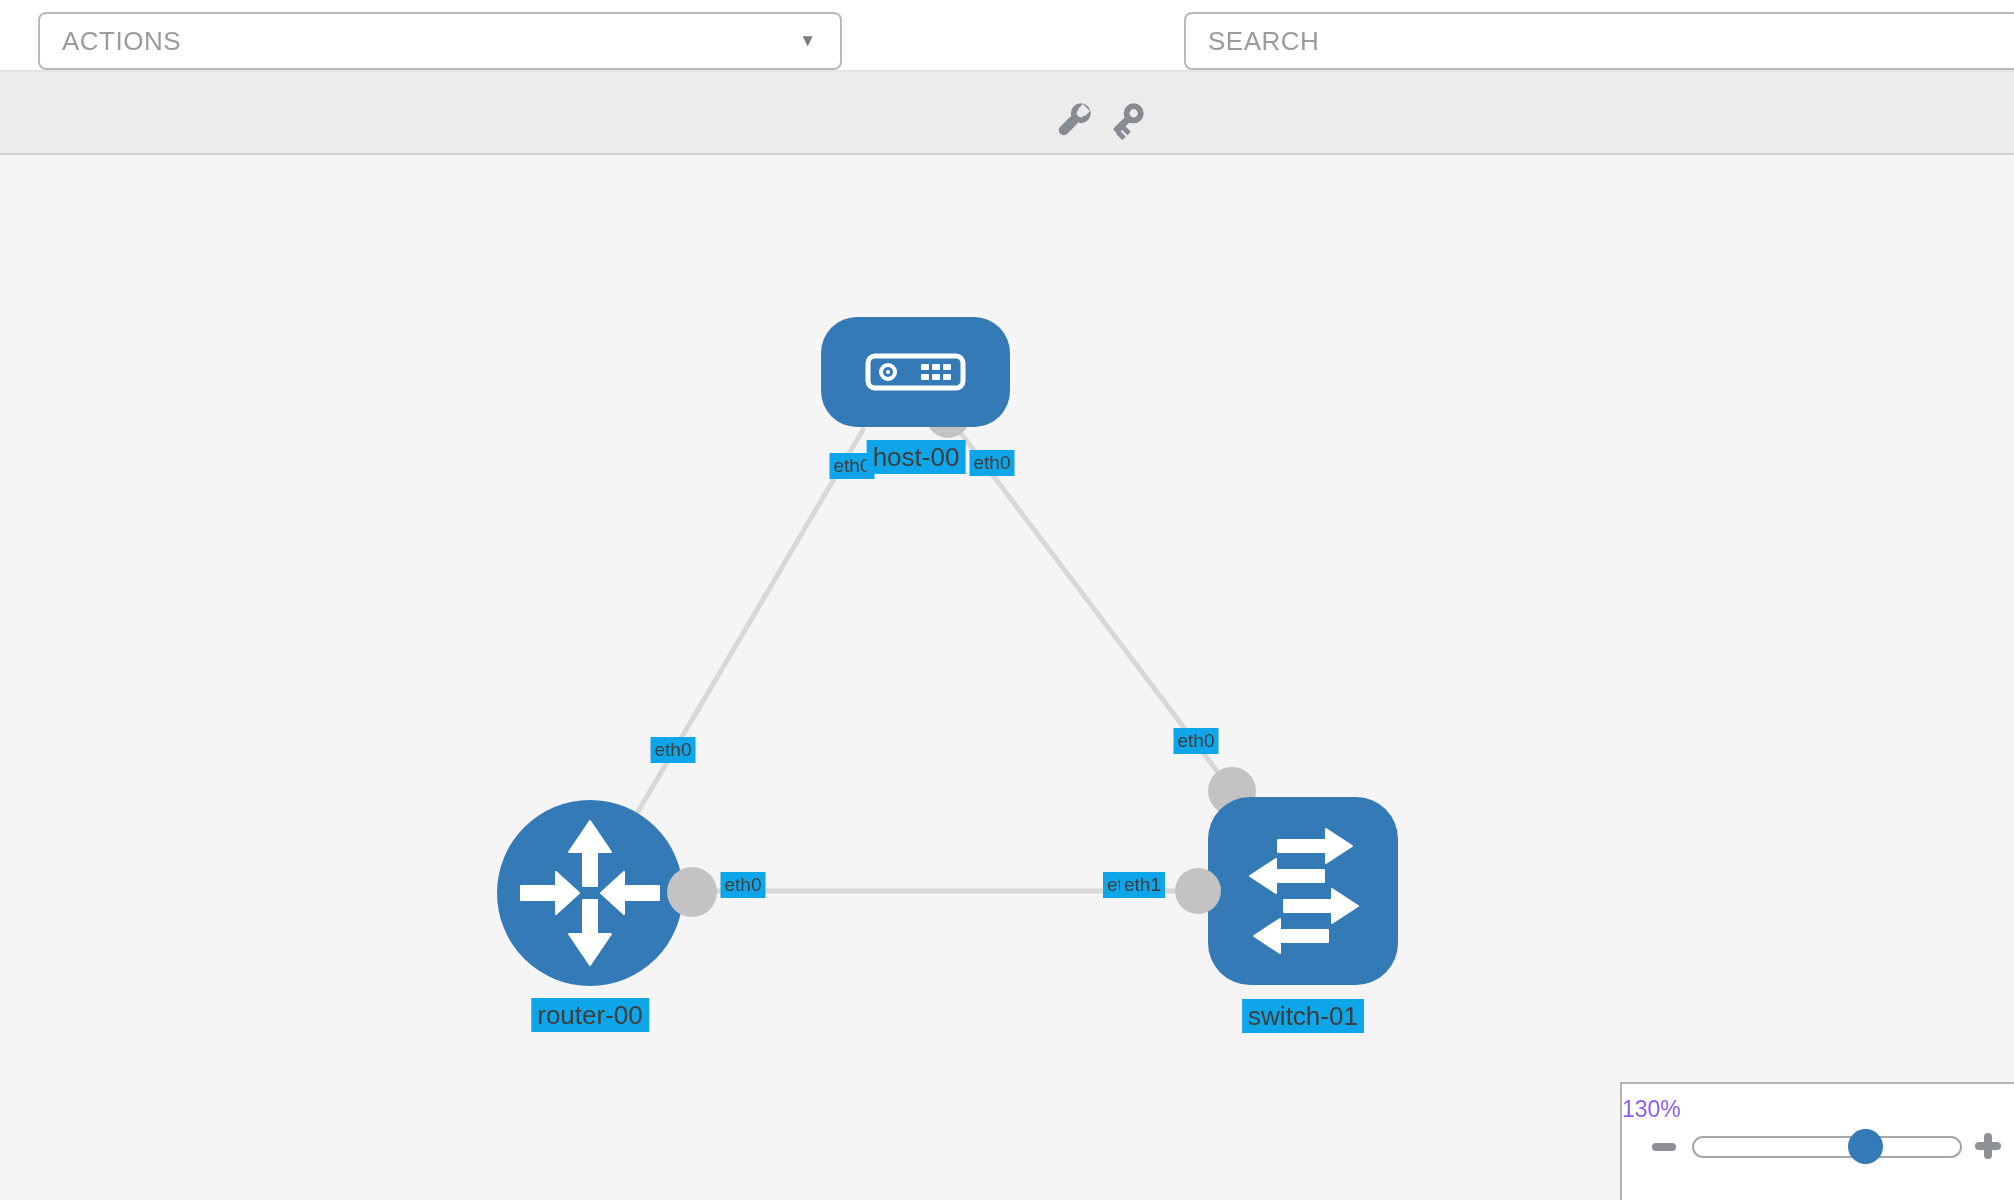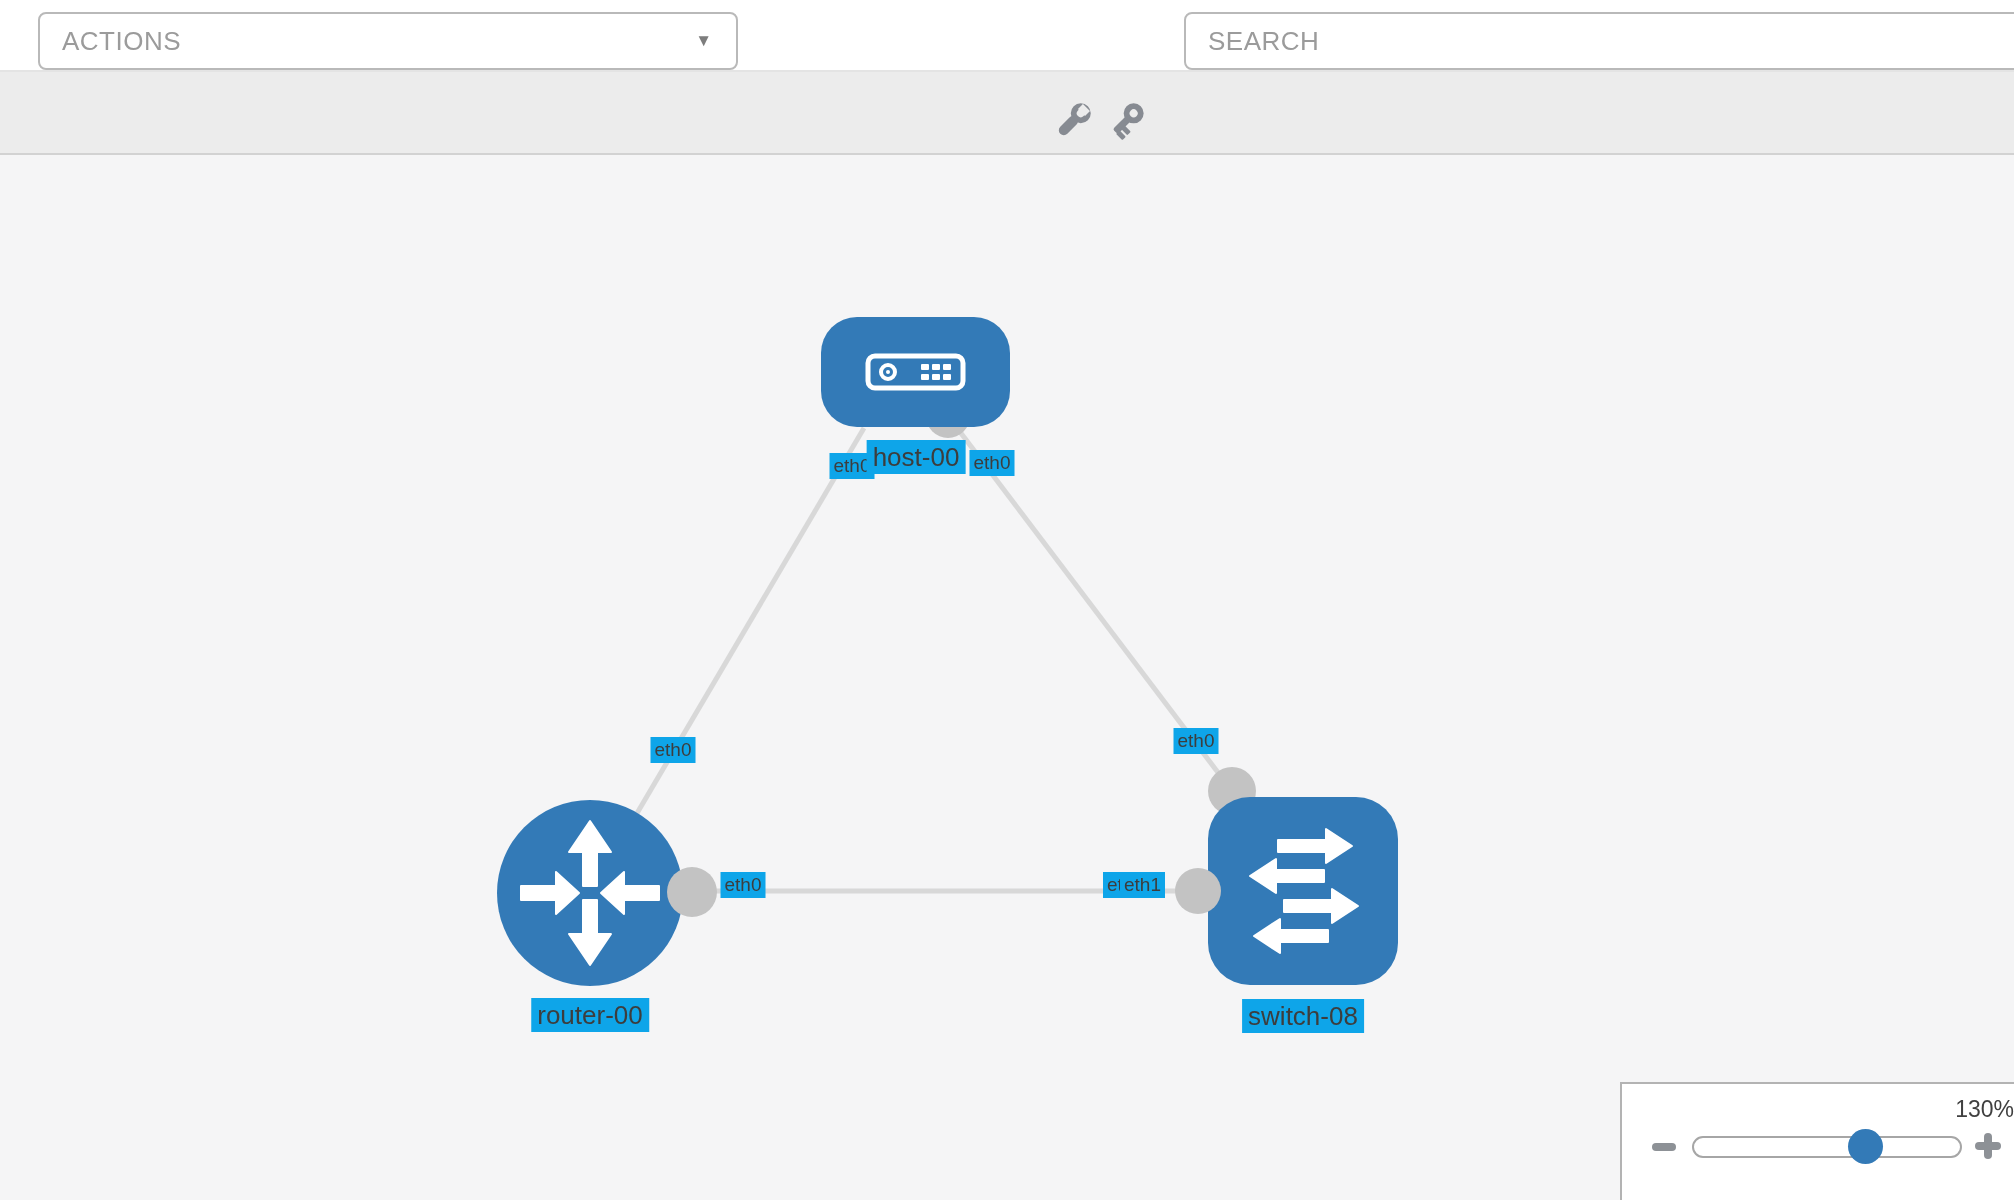--- a/index.html
+++ b/index.html
@@ -34,21 +34,21 @@
     border:2px solid #b9b9b9; border-radius:8px; cursor:pointer;
     display:flex; align-items:center;
   }
   .select-box .label {
     margin-left:22px; font-size:26px; color:#9b9b9b; letter-spacing:0.5px;
   }
   .select-caret {
     position:absolute; right:24px; top:50%; transform:translateY(-50%);
     font-size:17px; color:#7d7d7d;
   }
-  .actions-box { left:38px;  width:700px; }
+  .actions-box { left:38px;  width:804px; }
   .search-box  { left:1184px; width:901px; }
   .tool-icon { position:absolute; top:97px; width:46px; height:46px; cursor:pointer; z-index:31; }
   .wrench-icon { left:1050px; }
   .key-icon    { left:1107px; }
   
   .canvas-bg { position:absolute; left:0; top:155px; width:2014px; height:1057px; background:#f5f5f6; z-index:0; }
   svg.topology { position:absolute; left:0; top:0; width:2014px; height:1222px; z-index:1; }
   
   .chip {
     position:absolute; z-index:5; background:#0ea5e9; color:#3d3d3d;
@@ -56,22 +56,22 @@
   }
   .port-chip  { font-size:19px; line-height:26px; padding:0 4px; }
   .node-chip  { font-size:26px; line-height:34px; padding:0 6px; }
   .centered   { transform:translateX(-50%); }
   
   .zoom-panel {
     position:absolute; left:1620px; top:1082px; width:394px; height:140px;
     background:#ffffff; border-top:2px solid #b3b3b3; border-left:2px solid #b3b3b3; z-index:40;
   }
   .zoom-level {
-    position:absolute; left:0; top:12px; width:100%; text-align:right;
-    font-size:23px; color:#404040;
+    position:absolute; left:0; top:12px; width:100%; text-align:left;
+    font-size:23px; color:#8b5cf6;
   }
   .zoom-minus, .zoom-plus { position:absolute; cursor:pointer; }
   .zoom-minus { left:28px; top:50px; width:30px; height:26px; }
   .zoom-plus  { left:350px; top:46px; width:32px; height:32px; }
   .hbar { position:absolute; background:#8d9196; border-radius:4px; }
   .vbar { position:absolute; background:#8d9196; border-radius:4px; }
   .zoom-minus .hbar { left:2px; top:9px; width:24px; height:8px; }
   .zoom-plus  .hbar { left:3px; top:12px; width:26px; height:8px; }
   .zoom-plus  .vbar { left:12px; top:3px; width:8px; height:26px; }
   .zoom-track {
@@ -145,21 +145,21 @@
 <div class="chip port-chip centered" style="left:673px; top:737px;">eth0</div>
 <div class="chip port-chip centered" style="left:852px; top:453px;">eth0</div>
 <div class="chip port-chip centered" style="left:992px; top:450px;">eth0</div>
 <div class="chip port-chip centered" style="left:1196px; top:728px;">eth0</div>
 <div class="chip port-chip centered" style="left:743px; top:872px;">eth0</div>
 <div class="chip port-chip" style="left:1103px; top:872px; z-index:5;">eth0</div>
 <div class="chip port-chip" style="left:1120px; top:872px; z-index:6;">eth1</div>
 
 <div class="chip node-chip centered" style="left:916px;  top:440px;text-align:center;">host-00</div>
 <div class="chip node-chip centered" style="left:590px;  top:998px;">router-00</div>
-<div class="chip node-chip centered" style="left:1303px; top:999px;">switch-08</div>
+<div class="chip node-chip centered" style="left:1303px; top:999px;">switch-01</div>
 
 <div class="header">
   <div class="header-title">INVENTORIES | 00-networking-inventory</div>
   <div class="close-btn">
     <span>✕</span>
   </div>
 </div>
 
 <div class="toolbar"></div>
 

